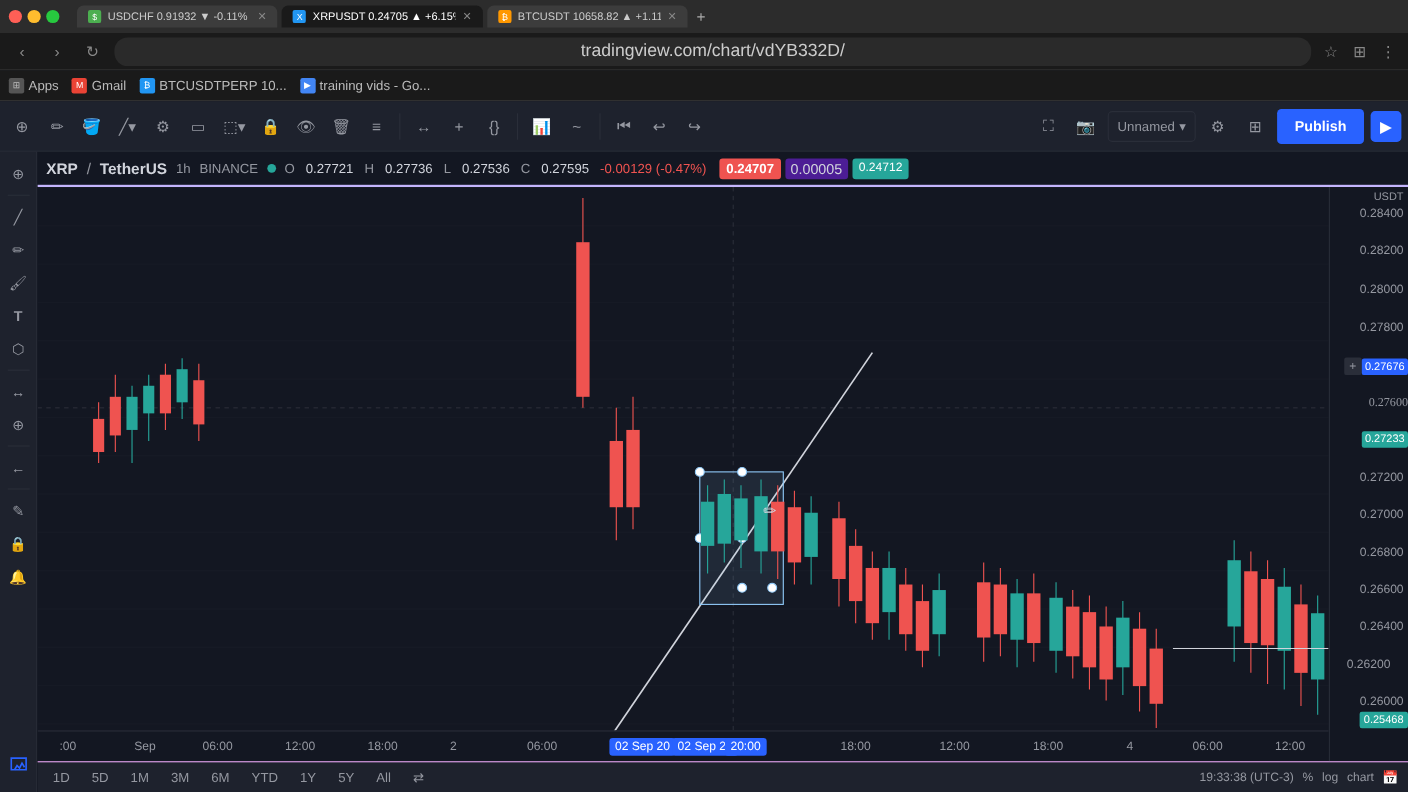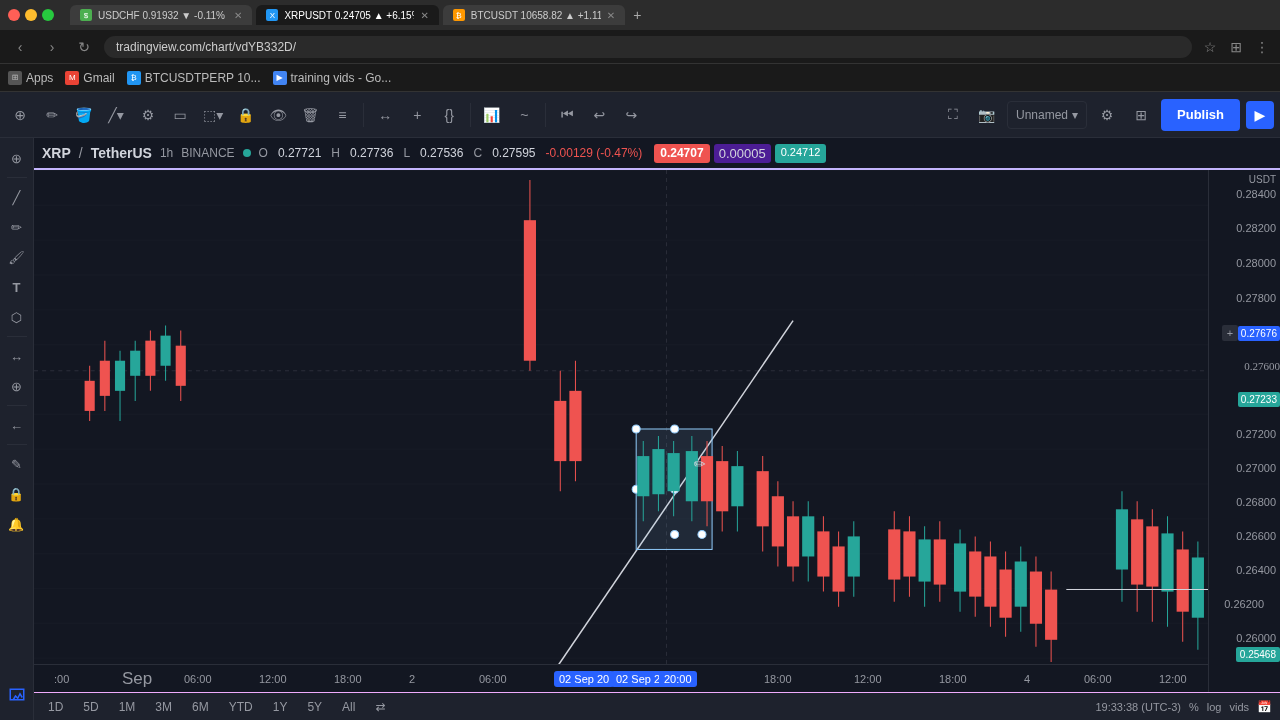--- a/index.html
+++ b/index.html
@@ -15,21 +15,21 @@
     .browser-tabs { display: flex; gap: 4px; flex: 1; margin-left: 8px; }
     .browser-tab { background: #3c3c3c; border-radius: 6px 6px 0 0; padding: 4px 10px; font-size: 11px; display: flex; align-items: center; gap: 6px; max-width: 200px; color: #ccc; }
     .browser-tab.active { background: #1a1a1a; color: #fff; }
     .browser-tab-close { color: #888; cursor: pointer; font-size: 10px; }
     .tab-favicon { width: 12px; height: 12px; background: #888; border-radius: 2px; font-size: 8px; display:flex; align-items:center; justify-content:center; }
     .new-tab-btn { background: none; border: none; color: #aaa; cursor: pointer; font-size: 14px; padding: 0 4px; }
 
     
     .address-bar { background: #1a1a1a; height: 34px; display: flex; align-items: center; padding: 0 8px; gap: 8px; border-bottom: 1px solid #333; }
     .nav-btn { background: none; border: none; color: #888; cursor: pointer; font-size: 14px; width: 24px; height: 24px; display: flex; align-items: center; justify-content: center; }
-    .url-bar { flex: 1; background: #2a2a2a; border: none; border-radius: 12px; padding: 4px 12px; color: #ccc; font-size: 12px; text-align: left; }
+    .url-bar { flex: 1; background: #2a2a2a; border: none; border-radius: 12px; padding: 4px 12px; color: #ccc; font-size: 16px; text-align: center; }
     .browser-action-icons { display: flex; gap: 6px; }
     .browser-action-icon { width: 20px; height: 20px; background: none; border: none; color: #888; cursor: pointer; font-size: 14px; }
 
     
     .bookmarks-bar { background: #1a1a1a; height: 28px; display: flex; align-items: center; padding: 0 8px; gap: 12px; border-bottom: 1px solid #333; font-size: 12px; }
     .bookmark-item { display: flex; align-items: center; gap: 4px; color: #bbb; cursor: pointer; }
     .bookmark-icon { width: 14px; height: 14px; background: #555; border-radius: 2px; display:flex; align-items:center; justify-content:center; font-size:8px; }
 
     
     .main-toolbar { background: #1e222d; height: 46px; display: flex; align-items: center; padding: 0 6px; gap: 4px; border-bottom: 1px solid #2a2e39; }
@@ -365,21 +365,21 @@
           <line x1="1020" y1="418" x2="1160" y2="418" stroke="#d1d4dc" stroke-width="1"></line>
 
           <text x="652" y="298" fill="#d1d4dc" font-size="14">✏</text>
 
           <text x="1187" y="445" fill="#9598a1" font-size="10">»</text>
         </svg>
 
         
         <div class="time-axis" style="position:absolute; bottom:0; left:0; right:0; height:28px; background:#131722; border-top:1px solid #2a2e39; display:flex; align-items:center;">
           <span class="time-label" style="left:20px; position:absolute; font-size:11px; color:#9598a1;">:00</span>
-          <span class="time-label" style="left:88px; position:absolute; font-size:17px; color:#9598a1;">Sep</span>
+          <span class="time-label" style="left:88px; position:absolute; font-size:11px; color:#9598a1;">Sep</span>
           <span class="time-label" style="left:150px; position:absolute; font-size:11px; color:#9598a1;">06:00</span>
           <span class="time-label" style="left:225px; position:absolute; font-size:11px; color:#9598a1;">12:00</span>
           <span class="time-label" style="left:300px; position:absolute; font-size:11px; color:#9598a1;">18:00</span>
           <span class="time-label" style="left:375px; position:absolute; font-size:11px; color:#9598a1;">2</span>
           <span class="time-label" style="left:445px; position:absolute; font-size:11px; color:#9598a1;">06:00</span>
 
           <span style="position:absolute; left:520px; font-size:11px; background:#2962ff; color:white; padding:2px 5px; border-radius:3px; white-space:nowrap;">02 Sep 20</span>
           <span style="position:absolute; left:577px; font-size:11px; background:#2962ff; color:white; padding:2px 5px; border-radius:3px; white-space:nowrap;">02 Sep 20</span>
           <span style="position:absolute; left:625px; font-size:11px; background:#2962ff; color:white; padding:2px 5px; border-radius:3px; white-space:nowrap;">20:00</span>
           <span class="time-label" style="left:695px; position:absolute; font-size:11px; color:#9598a1;"></span>
@@ -430,18 +430,18 @@
       <button class="timeframe-btn">6M</button>
       <button class="timeframe-btn">YTD</button>
       <button class="timeframe-btn">1Y</button>
       <button class="timeframe-btn">5Y</button>
       <button class="timeframe-btn">All</button>
       <button class="timeframe-btn">⇄</button>
       <div class="bottom-right">
         <span>19:33:38 (UTC-3)</span>
         <span style="cursor:pointer;">%</span>
         <span style="cursor:pointer;">log</span>
-        <span style="cursor:pointer;">vids</span>
+        <span style="cursor:pointer;">chart</span>
         <button style="background:none; border:none; color:#9598a1; cursor:pointer; font-size:12px;">📅</button>
       </div>
     </div>
   </div>
 </div>
 
 </body></html>

